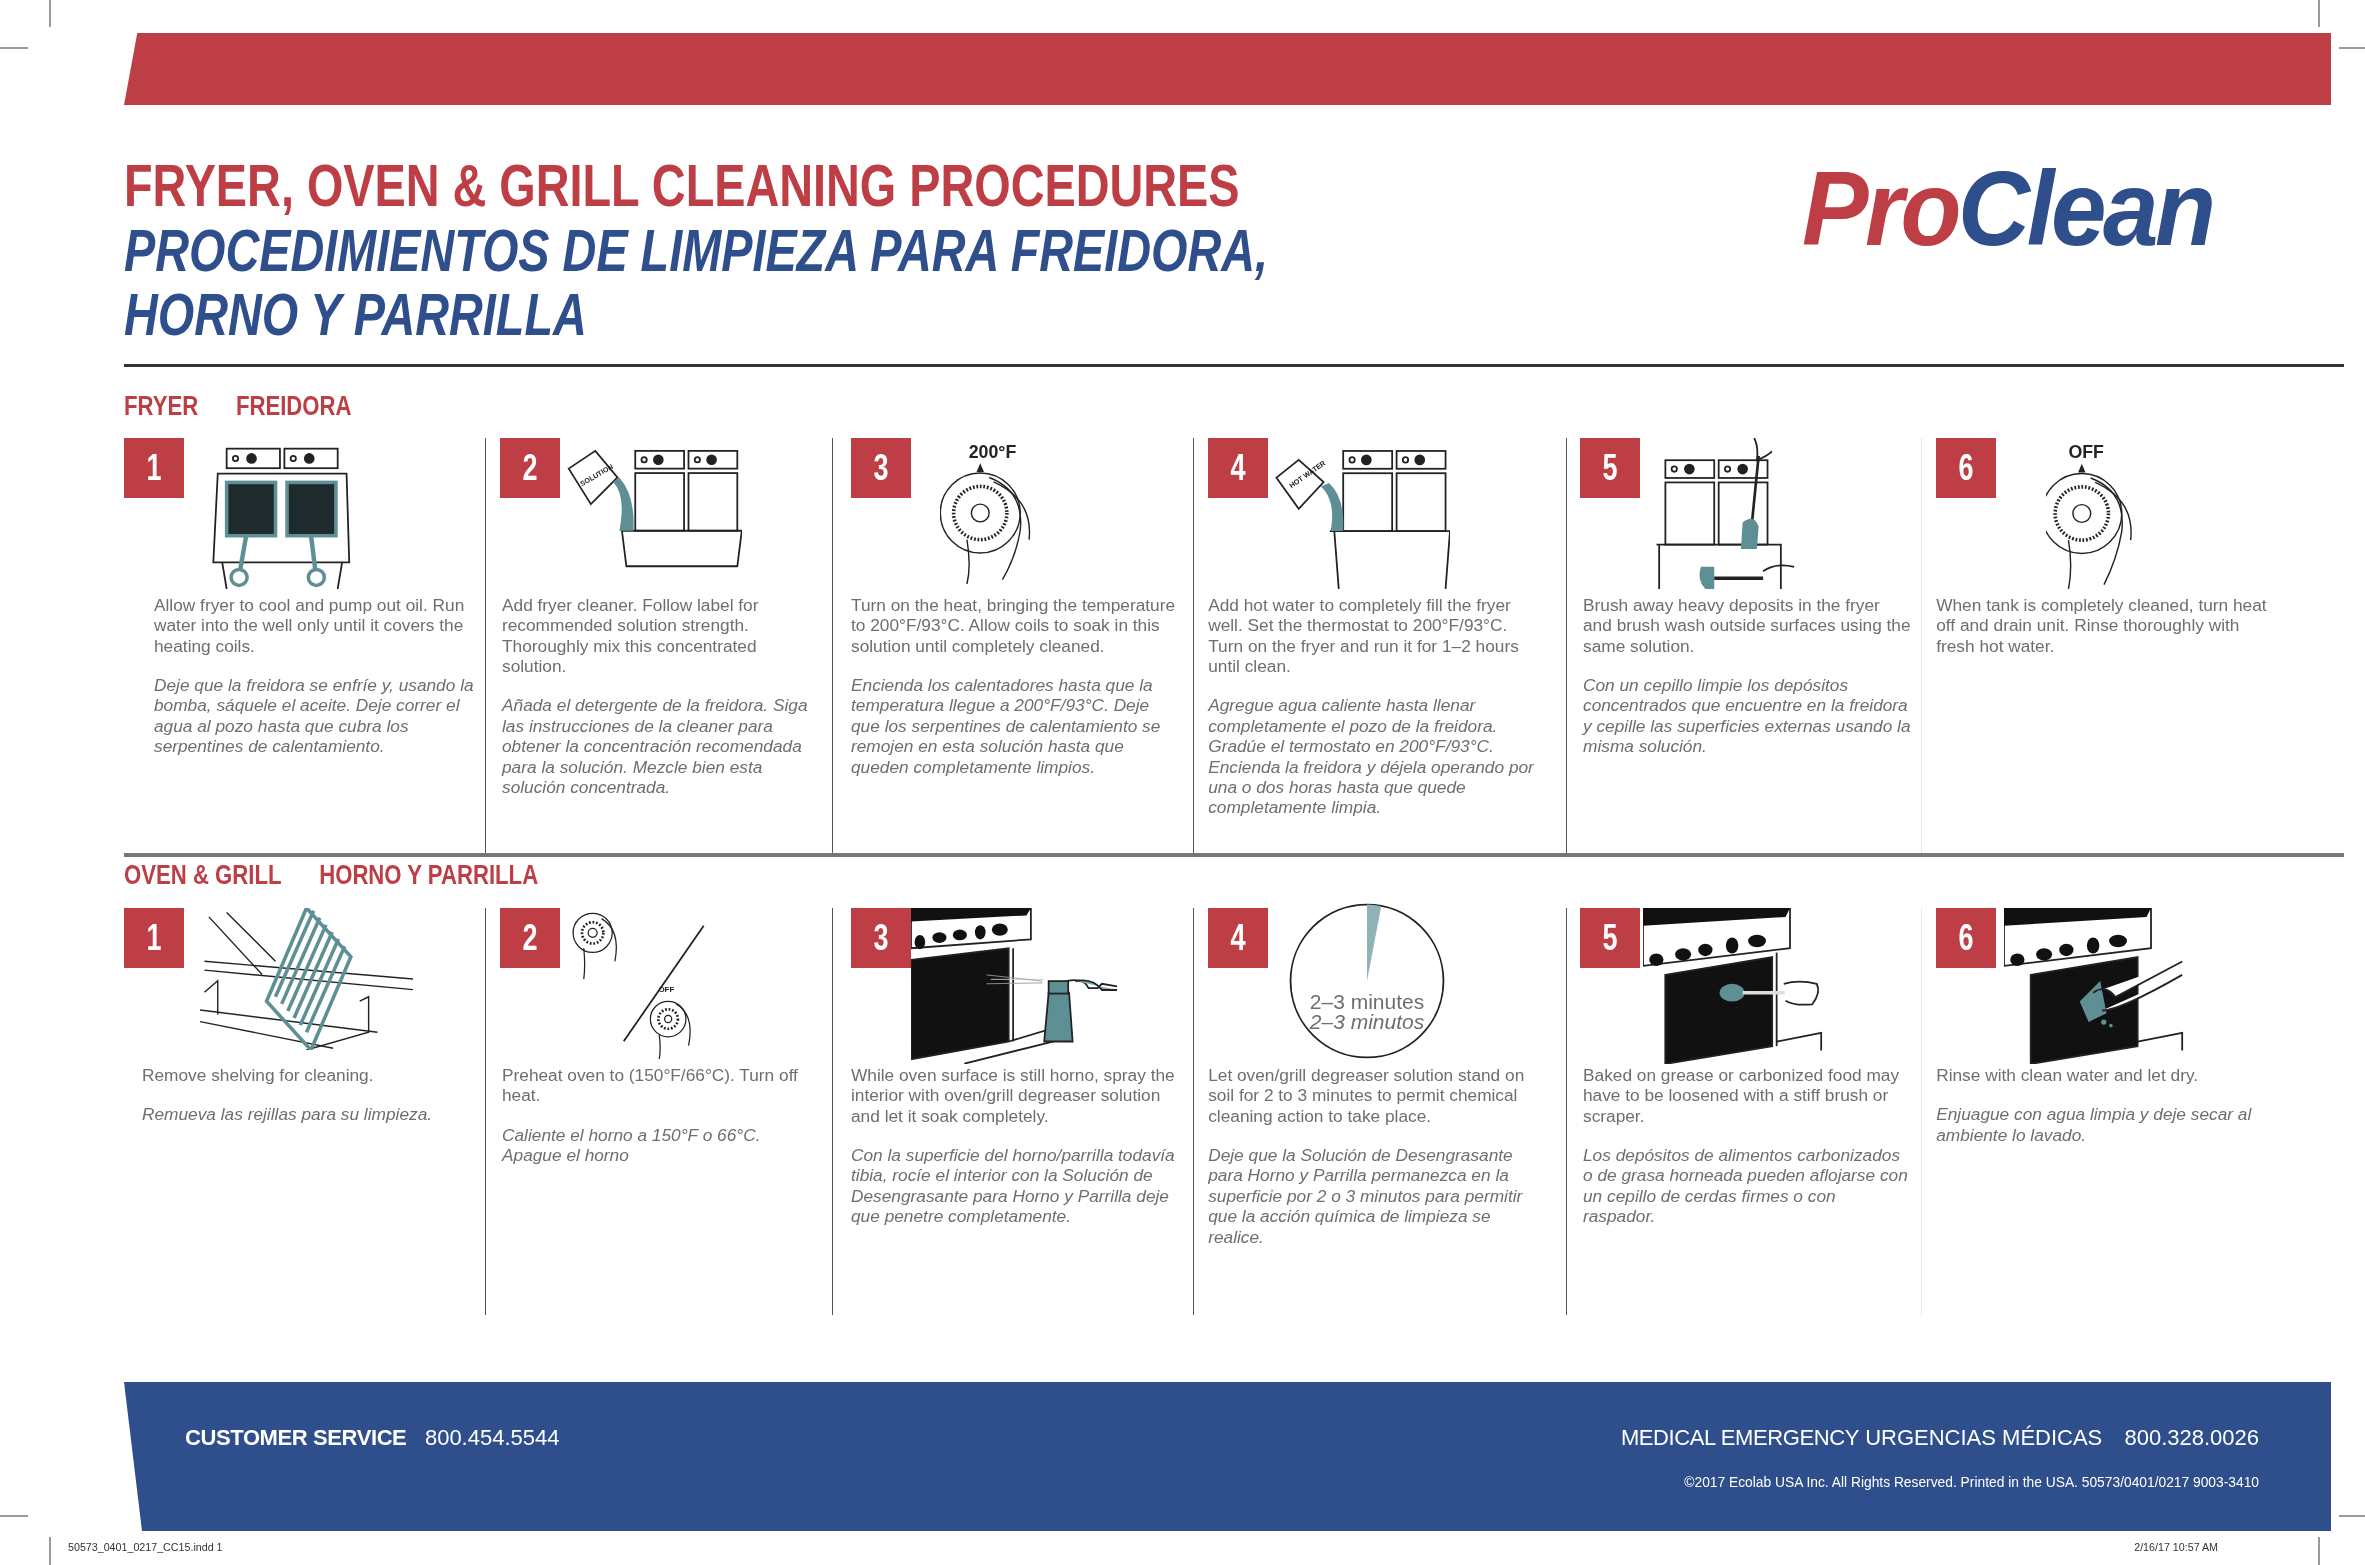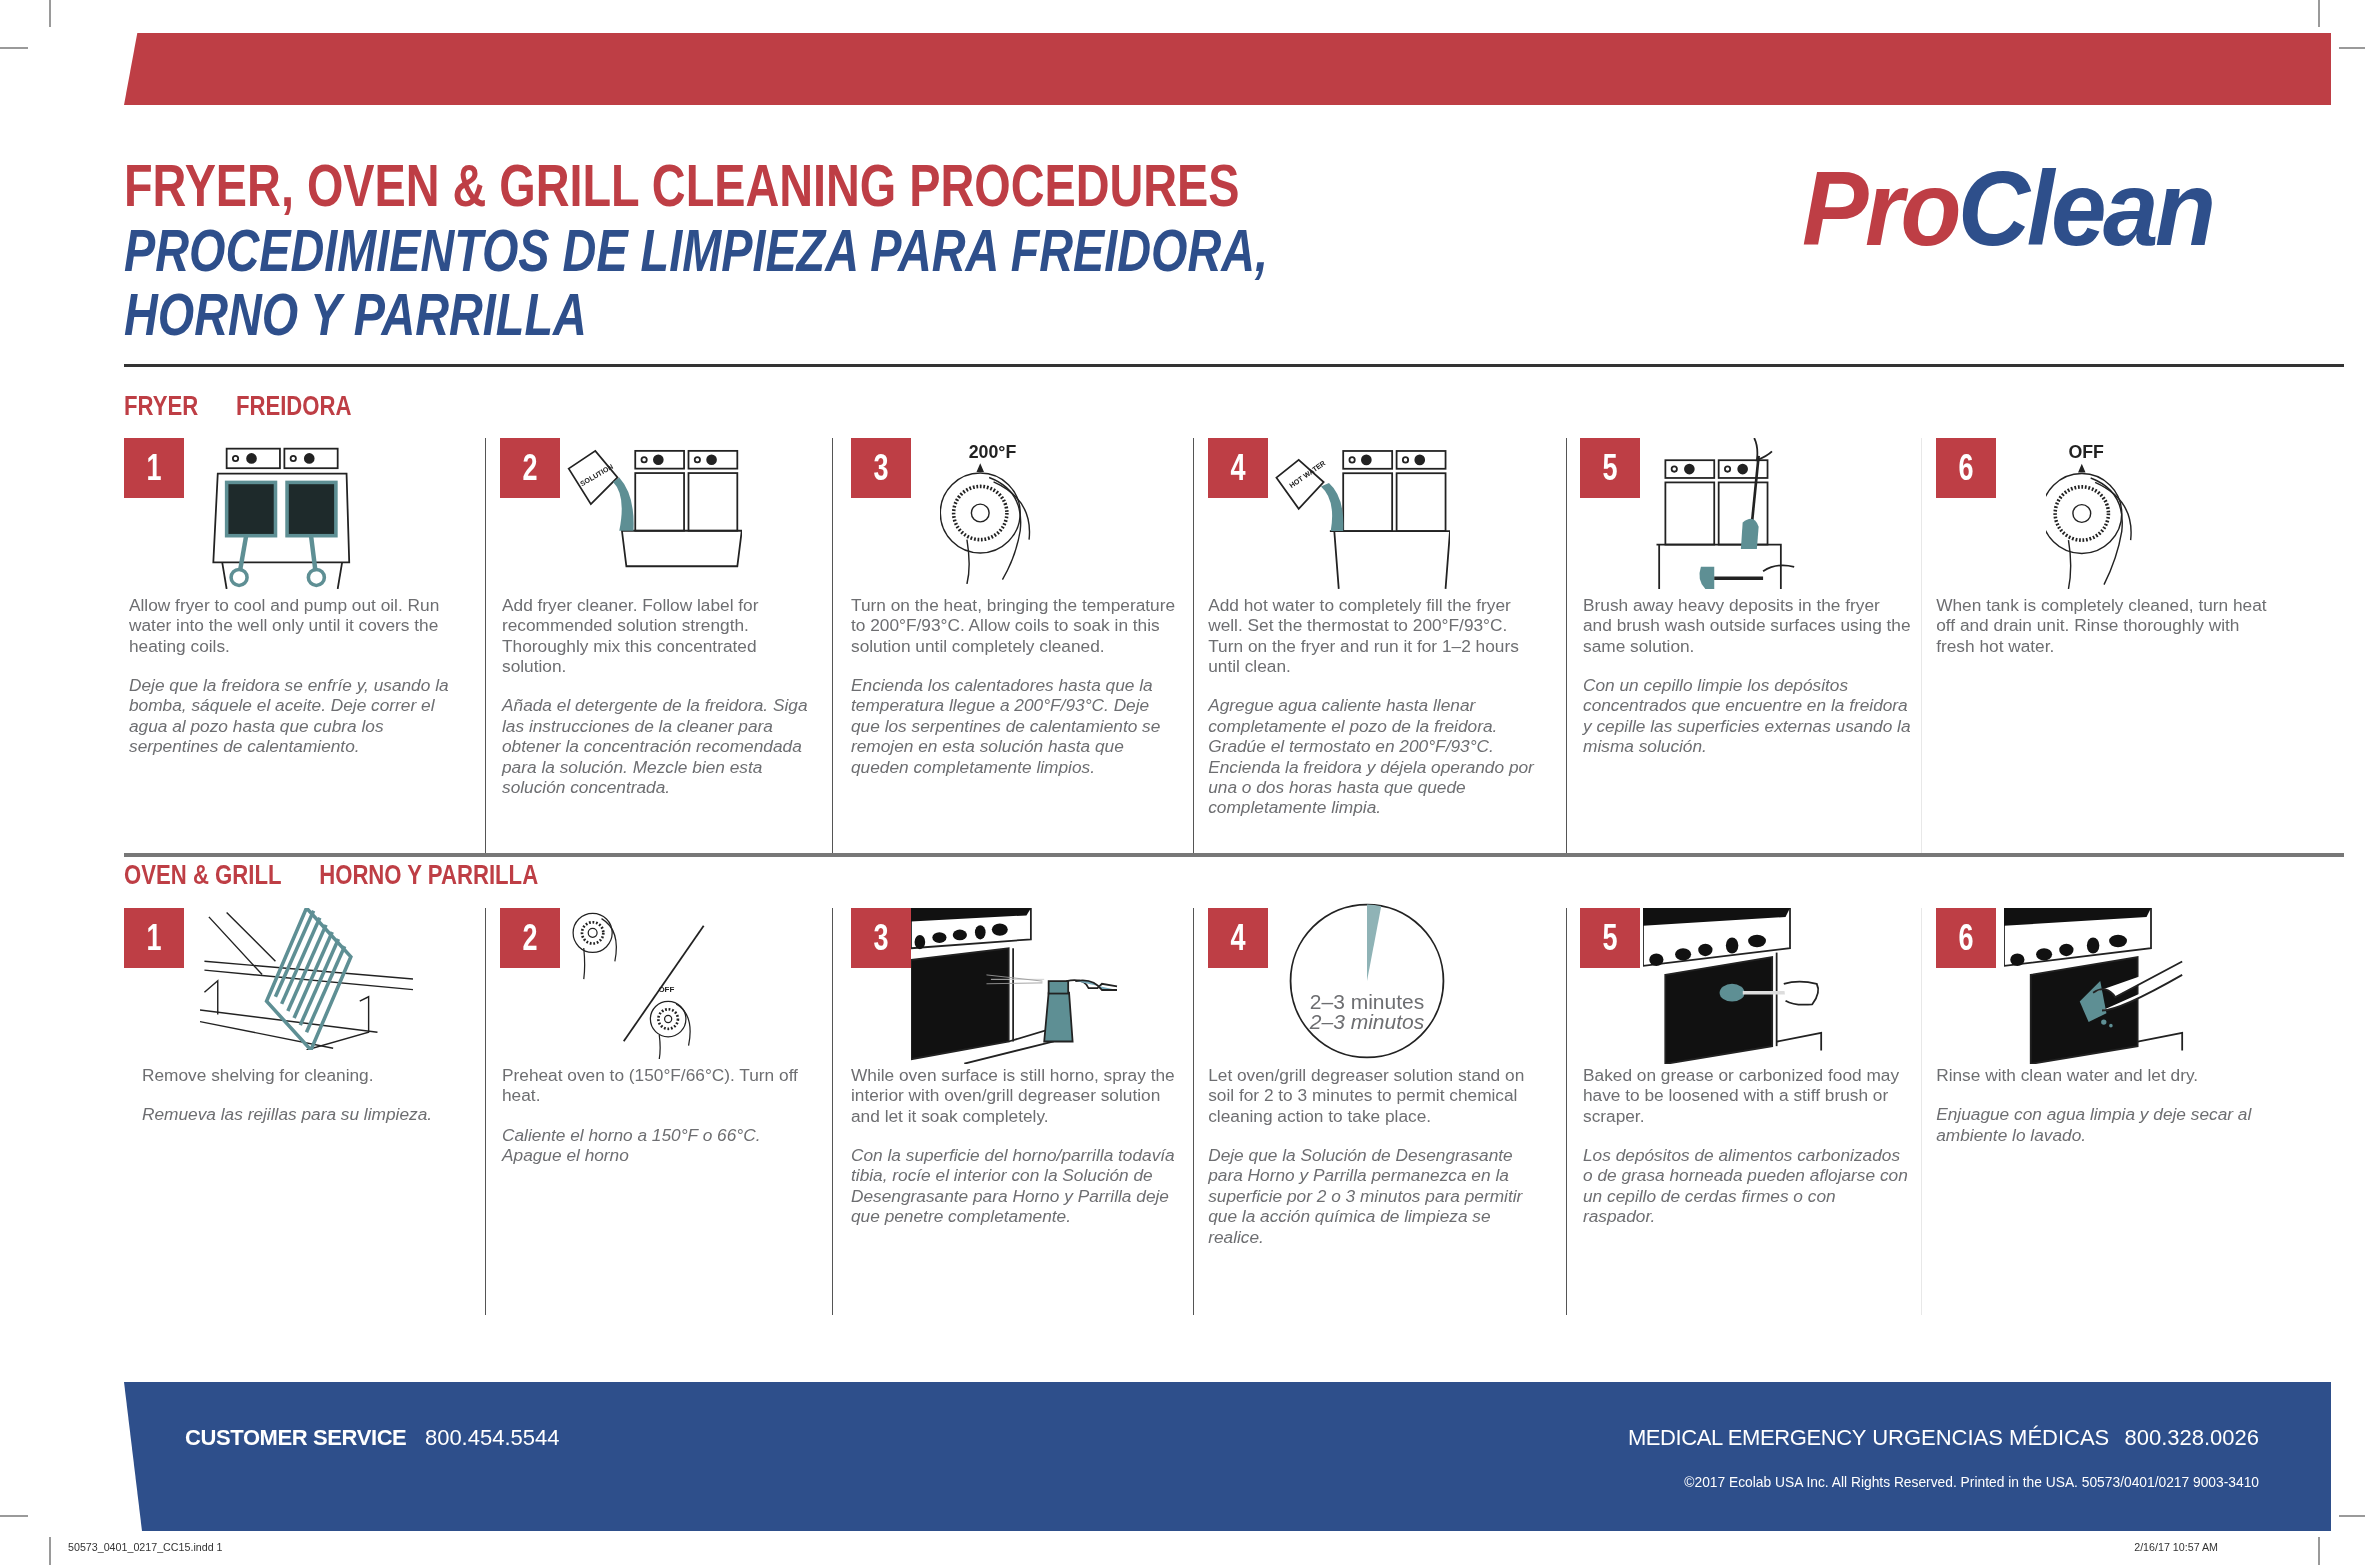--- a/index.html
+++ b/index.html
@@ -52,21 +52,21 @@
 
   .row-rule { position: absolute; left: 124px; top: 853px; width: 2220px; height: 3.6px; background: #777; }
 
   
   .foot-banner { position: absolute; left: 124px; top: 1382px; width: 2207px; height: 149px;
     background: #2e4f8b; clip-path: polygon(0 0, 100% 0, 100% 100%, 18px 100%); }
   .cs { position: absolute; left: 185px; top: 1425px; color: #fff; font-size: 22px; white-space: nowrap; }
   .cs b { font-weight: 700; letter-spacing: -0.4px; margin-right: 12.4px; text-align: right; }
   .med { position: absolute; right: 107px; top: 1425px; color: #fff; font-size: 22px; white-space: nowrap; }
   .med b { font-weight: 400; letter-spacing: -0.4px; }
-  .med .ph { margin-left: 9px; }
+  .med .ph { margin-left: 16px; }
   .copy { position: absolute; right: 107px; top: 1475px; color: #fff; font-size: 13.8px; white-space: nowrap; }
 
   .slug-l { position: absolute; left: 68px; top: 1541px; font-size: 10.7px; color: #333; }
   .slug-r { position: absolute; right: 148px; top: 1541px; font-size: 10.7px; color: #333; }
 </style>
 </head>
 <body>
 
 <div class="crop" style="left:49px;top:0;width:1.8px;height:27px"></div>
 <div class="crop" style="left:0;top:47px;width:28.4px;height:1.8px"></div>
@@ -113,21 +113,21 @@
         <rect x="30" y="50" width="55" height="60" fill="#1e2a2b" stroke="#5e8f94" stroke-width="4"></rect>
         <rect x="98" y="50" width="55" height="60" fill="#1e2a2b" stroke="#5e8f94" stroke-width="4"></rect>
         <line x1="52" y1="110" x2="45" y2="150" stroke="#5e8f94" stroke-width="5"></line>
         <circle cx="44" cy="157" r="9" stroke="#5e8f94" stroke-width="4"></circle>
         <line x1="125" y1="110" x2="130" y2="150" stroke="#5e8f94" stroke-width="5"></line>
         <circle cx="131" cy="157" r="9" stroke="#5e8f94" stroke-width="4"></circle>
         <line x1="25" y1="140" x2="30" y2="170"></line>
           <line x1="160" y1="140" x2="155" y2="170"></line>
       </svg>
     </div>
-    <div class="txt" style="left:5px;top:157px;width:329px">
+    <div class="txt" style="left:30px;top:157px;width:329px">
       <p>Allow fryer to cool and pump out oil. Run water into the well only until it covers the heating coils.</p>
       <p class="es">Deje que la freidora se enfríe y, usando la bomba, sáquele el aceite. Deje correr el agua al pozo hasta que cubra los serpentines de calentamiento.</p>
     </div>
   </div>
 
   <div class="step divider" style="width:347px">
     <div class="num-box" style="left:14.2px">
         <span>2</span>
       </div>
     <div class="illus" style="left:78px;top:4.4px">

